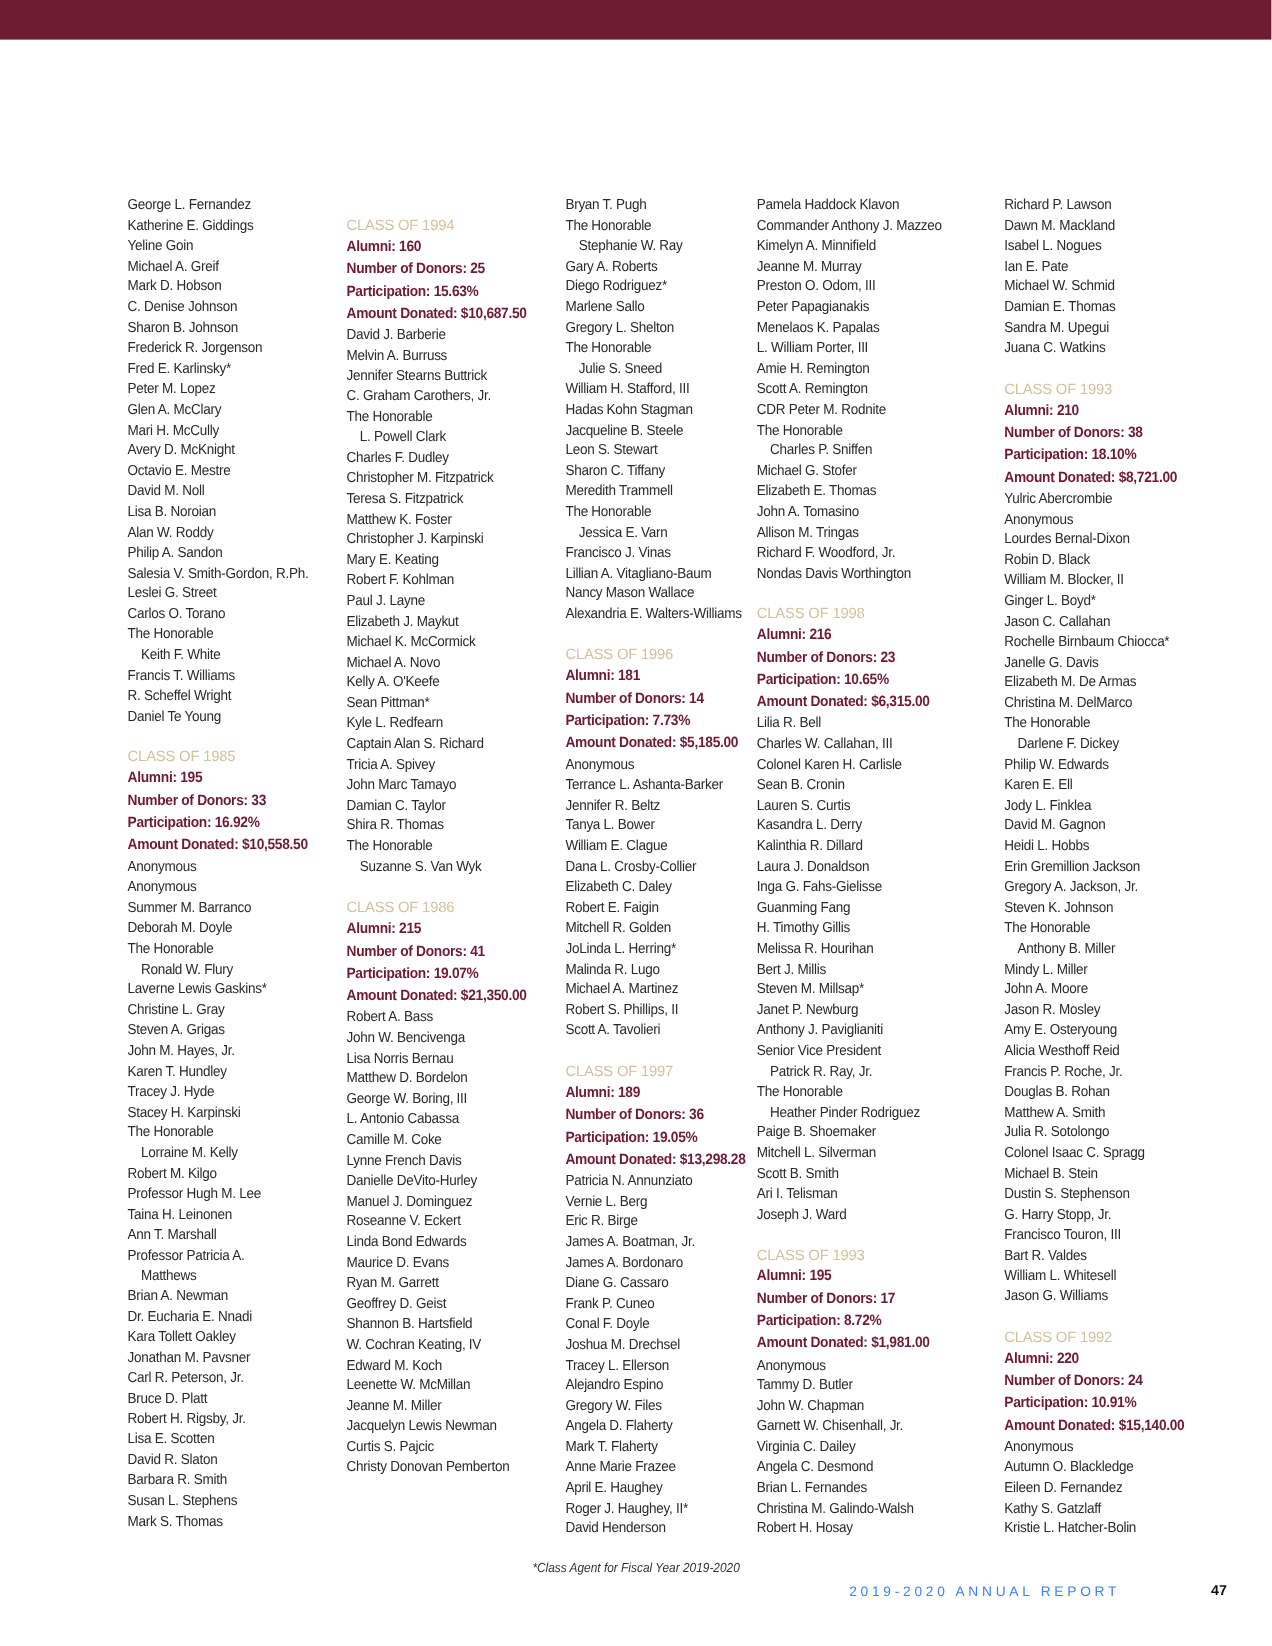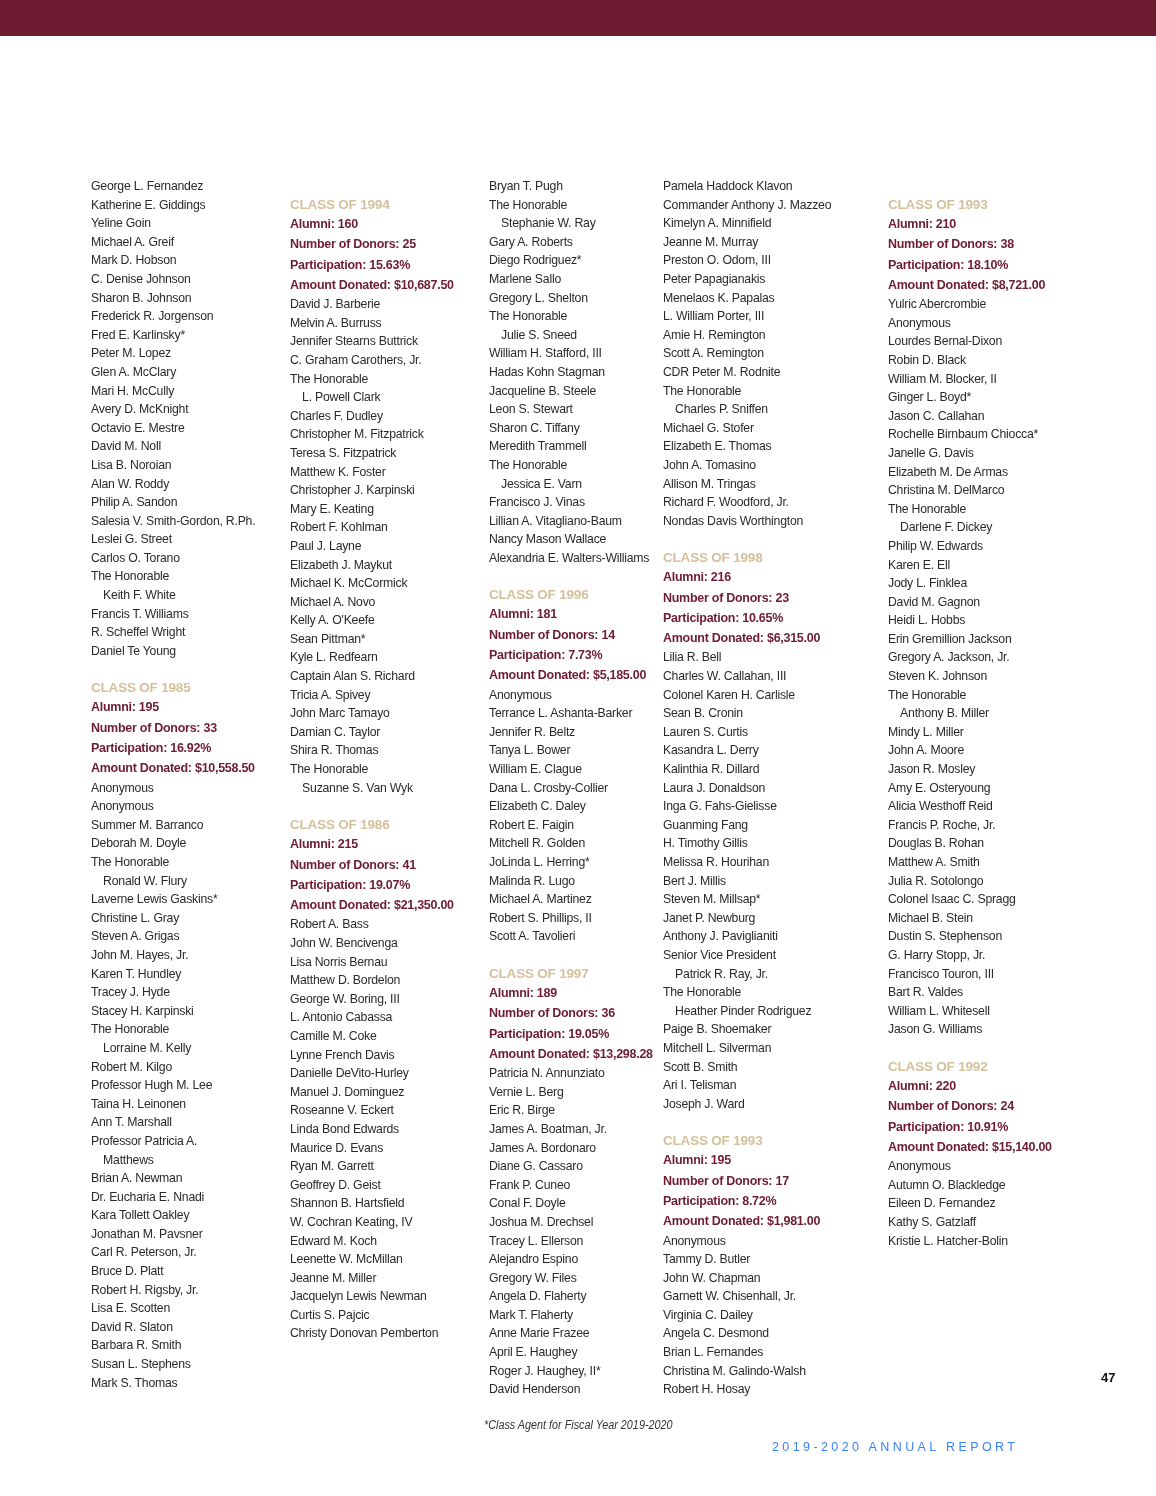--- a/index.html
+++ b/index.html
@@ -3,43 +3,43 @@
 <meta charset="utf-8">
 <style>
   html, body { margin: 0; padding: 0; }
   body {
     width: 1156px; height: 1496px; position: relative; overflow: hidden;
     background: #ffffff;
     font-family: "Liberation Sans Narrow", "Liberation Sans", sans-serif;
   }
   .top-band { position: absolute; left: 0; top: 0; width: 1156px; height: 36px; background: #6e1c32; }
   .columns { position: absolute; left: 91px; top: 177px; width: 1000px; }
-  .col { position: absolute; top: 0; width: 195px; }
+  .col { position: absolute; top: 0; width: 195px; margin-left: 25px; }
   .line {
     font-size: 13.2px; line-height: 18.6px; color: #2a2a2a; white-space: nowrap;
     letter-spacing: -0.25px; transform: scaleX(0.93); transform-origin: left center;
   }
   .line.indent { padding-left: 13px; }
   .class-head {
-    font-weight: bold; color: #d4c19c; font-size: 13.5px; line-height: 19px;
+    font-weight: normal; color: #d4c19c; font-size: 13.5px; line-height: 19px;
     margin-top: 18px; letter-spacing: -0.2px;
   }
   .stat {
     font-weight: bold; color: #6e1c32; font-size: 13.6px; line-height: 20.3px; white-space: nowrap;
     letter-spacing: -0.3px; transform: scaleX(0.92); transform-origin: left center;
   }
   .footnote {
     position: absolute; top: 1418px; left: 484px; font-size: 12px; font-style: italic; color: #333;
     transform: scaleX(0.9); transform-origin: left center;
   }
   .footer-title {
     position: absolute; top: 1440px; left: 772px; font-size: 12.5px; letter-spacing: 3.4px; color: #3b82f6;
   }
   .page-number {
-    position: absolute; top: 1370px; left: 1101px; font-size: 13px; font-weight: bold; color: #111;
+    position: absolute; top: 1438px; left: 1101px; font-size: 13px; font-weight: bold; color: #111;
   }
 </style>
 </head>
 <body>
 
 <div class="top-band"></div>
 
 <div class="columns">
   <div class="col" style="left:0px">
       <div>
@@ -314,20 +314,30 @@
         <div class="line">Garnett W. Chisenhall, Jr.</div>
         <div class="line">Virginia C. Dailey</div>
         <div class="line">Angela C. Desmond</div>
         <div class="line">Brian L. Fernandes</div>
         <div class="line">Christina M. Galindo-Walsh</div>
         <div class="line">Robert H. Hosay</div>
       </div>
     </div>
   <div class="col" style="left:797px">
       <div>
+        <div class="line">Richard P. Lawson</div>
+        <div class="line">Dawn M. Mackland</div>
+        <div class="line">Isabel L. Nogues</div>
+        <div class="line">Ian E. Pate</div>
+        <div class="line">Michael W. Schmid</div>
+        <div class="line">Damian E. Thomas</div>
+        <div class="line">Sandra M. Upegui</div>
+        <div class="line">Juana C. Watkins</div>
+      </div>
+      <div>
         <div class="class-head">CLASS OF 1993</div>
         <div class="stat">Alumni: 210</div>
         <div class="stat">Number of Donors: 38</div>
         <div class="stat">Participation: 18.10%</div>
         <div class="stat">Amount Donated: $8,721.00</div>
         <div class="line">Yulric Abercrombie</div>
         <div class="line">Anonymous</div>
         <div class="line">Lourdes Bernal-Dixon</div>
         <div class="line">Robin D. Black</div>
         <div class="line">William M. Blocker, II</div>

